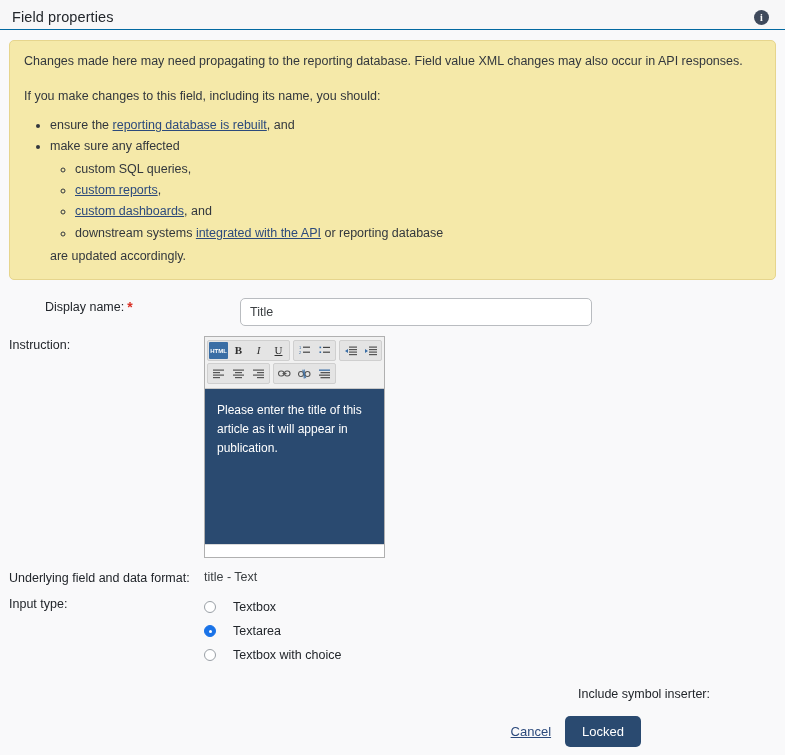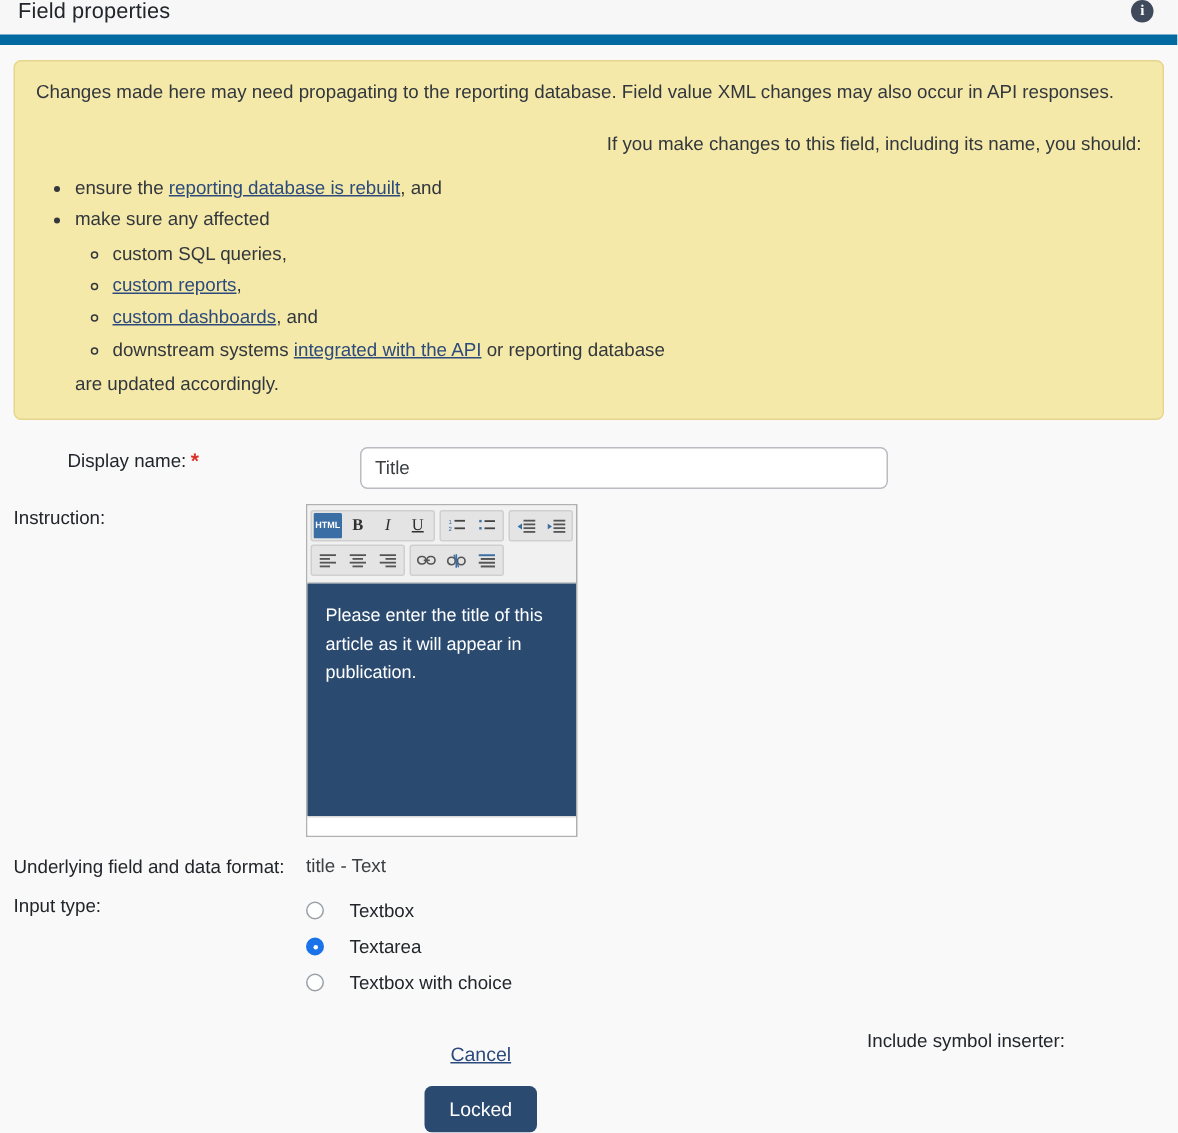--- a/index.html
+++ b/index.html
@@ -14,23 +14,23 @@
     font-size: 13px;
     color: #1f2328;
     overflow: hidden;
     position: relative;
   }
 
   
   .page-header {
     height: 30px;
     background: #f7f7f8;
-    border-bottom: 7px solid #0369a1;
-    display: flex;
-    align-items: flex-start;
+    border-bottom: 1px solid #0369a1;
+    display: flex;
+    align-items: flex-end;
     padding: 0 16px 4px 12px;
     box-sizing: border-box;
   }
   .page-title {
     font-size: 14.5px;
     font-weight: 400;
     color: #22262b;
     letter-spacing: .1px;
   }
   .header-spacer { flex: 1 1 auto; }
@@ -60,21 +60,21 @@
     border-radius: 5px;
     padding: 11px 14px 13px 14px;
     color: #32373d;
     font-size: 12.5px;
     line-height: 1.55;
   }
   .banner p {
     margin: 0 0 0 0;
     padding: 0 0 2px 0;
   }
-  .banner p.second { margin-top: 14px; text-align: right; }
+  .banner p.second { margin-top: 14px; }
   .banner ul {
     margin: 6px 0 0 0;
     padding-left: 26px;
     list-style: disc;
   }
   .banner ul li {
     padding: 1px 0;
   }
   .banner ul ul {
     list-style: circle;
@@ -302,21 +302,20 @@
     bottom: 0;
     width: 655px;
     height: 47px;
     box-sizing: border-box;
     display: flex;
     align-items: center;
     justify-content: flex-end;
     gap: 14px;
     padding-right: 14px;
     background: #f9f9fa;
-    flex-direction: column;
   }
   .link-btn {
     color: #2c4a7c;
     text-decoration: underline;
     font-size: 13px;
     cursor: pointer;
   }
   .primary-btn {
     background: #2a4a70;
     color: #ffffff;

